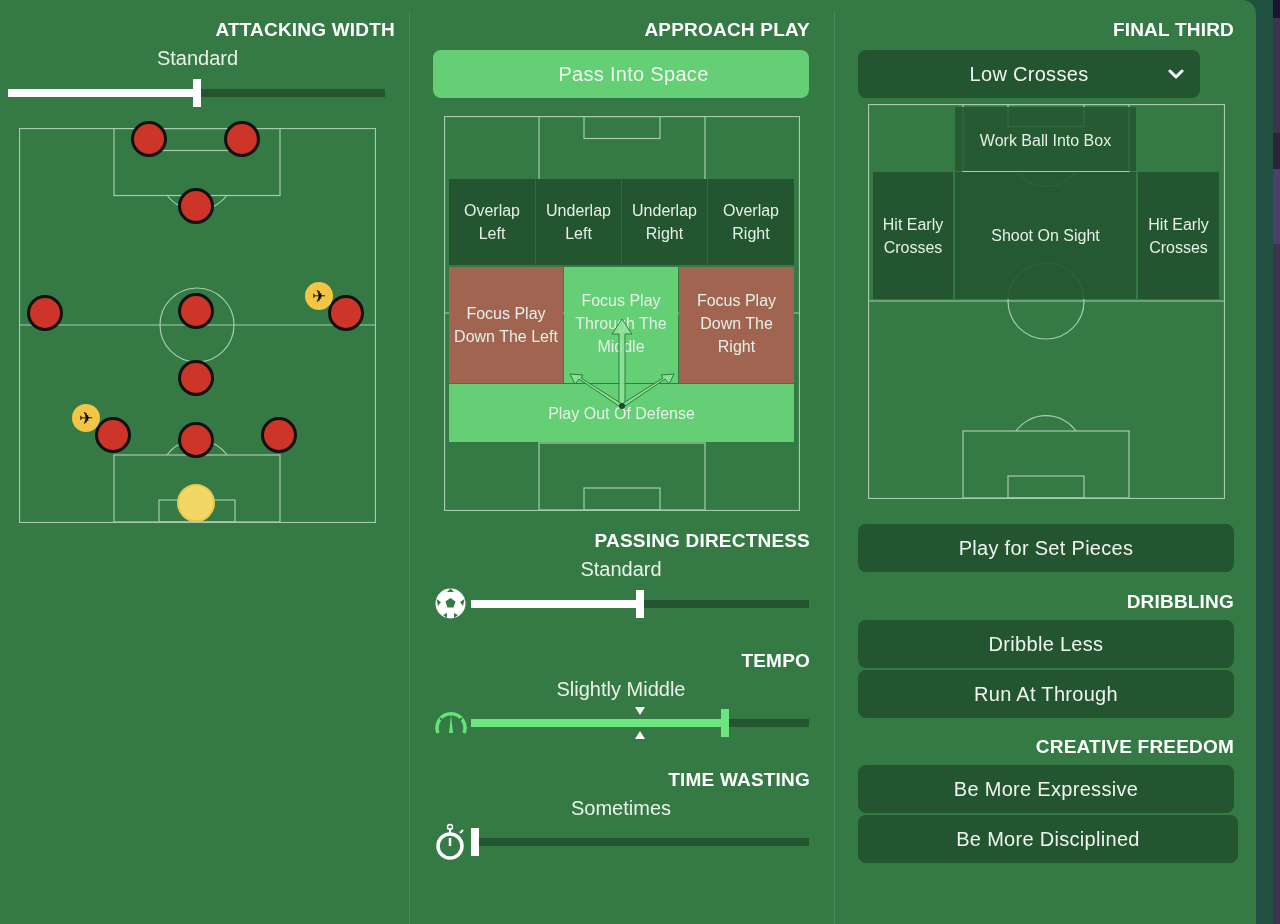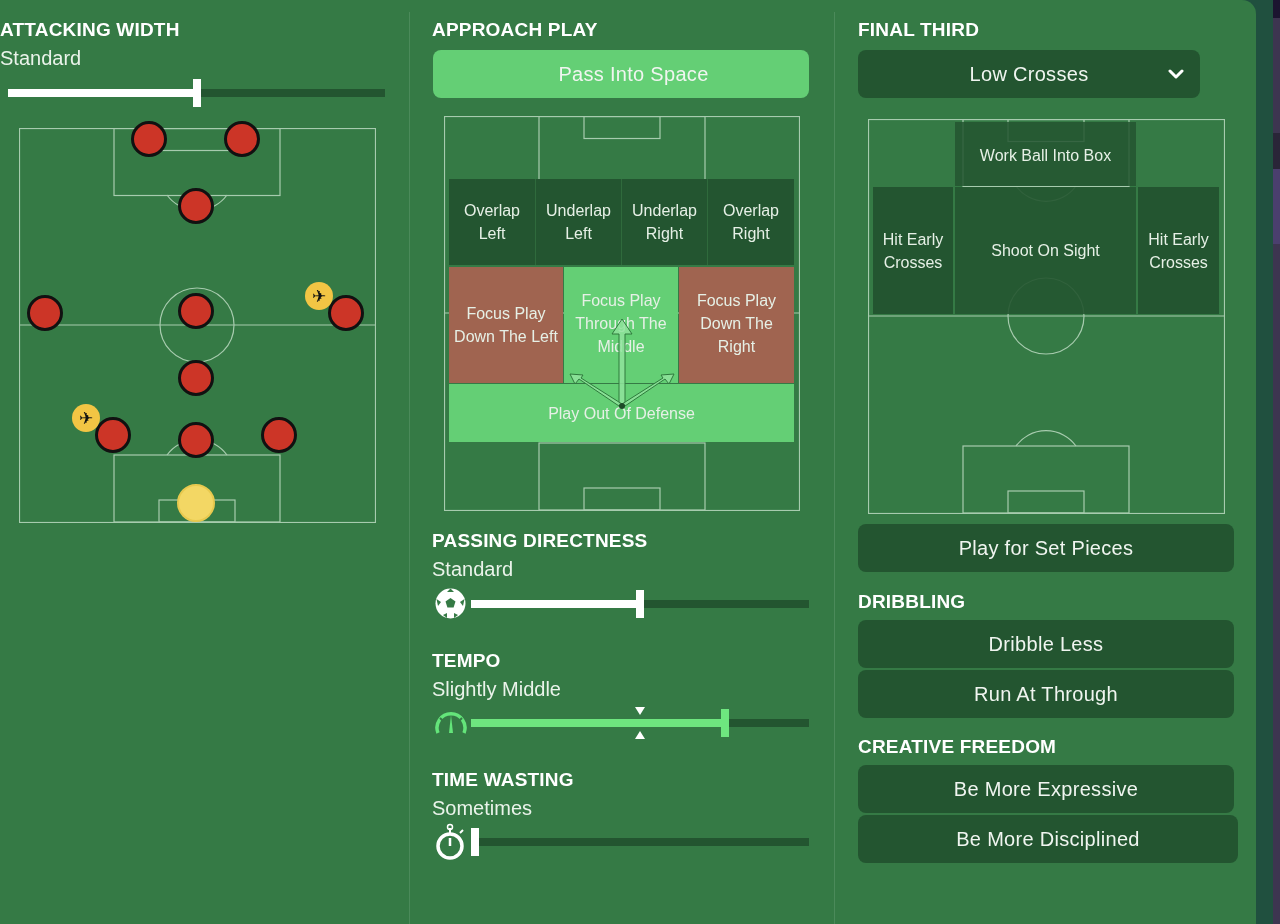--- a/index.html
+++ b/index.html
@@ -5,22 +5,22 @@
   * { box-sizing: border-box; margin: 0; padding: 0; }
   html, body { width: 1280px; height: 924px; overflow: hidden; background: #20503f; }
   body { font-family: "Liberation Sans", sans-serif; color: #fff; position: relative; }
   .panel { position: absolute; left: 0; top: 0; width: 1256px; height: 924px; background: #357a45; border-radius: 0 0 0 0; border-top-right-radius: 14px; }
   .right-strip { position: absolute; left: 1256px; top: 0; width: 17px; height: 924px; background: #20503f; }
   .right-edge { position: absolute; left: 1273px; top: 0; width: 7px; height: 924px; background: #3d3550; }
   .right-edge .seg1 { position: absolute; top: 0; width: 7px; height: 18px; background: #1c1530; }
   .right-edge .seg2 { position: absolute; top: 133px; width: 7px; height: 36px; background: #2a2538; }
   .right-edge .seg3 { position: absolute; top: 169px; width: 7px; height: 75px; background: #4b3f6e; }
   .divider { position: absolute; top: 12px; width: 1px; height: 912px; background: #4b8a5a; }
-  .h-title { position: absolute; font-weight: 700; font-size: 19px; text-align: left; letter-spacing: 0.2px; }
-  .h-sub { position: absolute; font-size: 20px; text-align: left; color: #eaf3ea; }
+  .h-title { position: absolute; font-weight: 700; font-size: 19px; text-align: right; letter-spacing: 0.2px; }
+  .h-sub { position: absolute; font-size: 20px; text-align: center; color: #eaf3ea; }
   .slider-track { position: absolute; height: 8px; background: #235530; }
   .slider-fill { position: absolute; left: 0; top: 0; height: 8px; }
   .slider-thumb { position: absolute; width: 8px; height: 28px; top: -10px; }
   .btn { position: absolute; border-radius: 8px; background: #235530; color: #f0f5f0; font-size: 20px; text-align: center; display: flex; align-items: center; justify-content: center; letter-spacing: 0.3px; }
   .btn.active { background: #64cf75; padding-left: 25px; }
   .zone { position: absolute; display: flex; align-items: center; justify-content: center; text-align: center; font-size: 16px; line-height: 23px; color: #e6f0e6; }
   .player { position: absolute; width: 36px; height: 36px; border-radius: 50%; background: #cc3527; border: 3px solid #111; }
   .gk { position: absolute; width: 38px; height: 38px; border-radius: 50%; background: #f3d764; border: 2px solid #e8c94e; }
   .badge { position: absolute; width: 28px; height: 28px; border-radius: 50%; background: #f2c544; display: flex; align-items: center; justify-content: center; font-size: 17px; color: #111; }
 </style>
@@ -181,21 +181,21 @@
 </div>
 
 <div class="h-title" style="left:858px;top:19px;width:376px">FINAL THIRD</div>
 <div class="btn" style="left:858px;top:50px;width:342px;height:48px">
   <span>Low Crosses</span>
   <svg style="position:absolute;right:16px;top:18px" width="16" height="12" viewBox="0 0 16 12">
     <path d="M2 3 L8 9 L14 3" fill="none" stroke="#fff" stroke-width="3" stroke-linecap="round" stroke-linejoin="round"></path>
   </svg>
 </div>
 
-<div style="position:absolute;left:868px;top:119px;width:357px;height:395px;">
+<div style="position:absolute;left:868px;top:104px;width:357px;height:395px;">
   <svg width="357" height="395" style="position:absolute;left:0;top:0">
     <g fill="none" stroke="#a7cbae" stroke-width="1.2">
       <rect x="0.5" y="0.5" width="356" height="394"></rect>
       <line x1="0" y1="197" x2="357" y2="197"></line>
       <circle cx="178" cy="197" r="38"></circle>
       <rect x="95" y="0.5" width="166" height="67"></rect>
       <rect x="140" y="0.5" width="76" height="22"></rect>
       <path d="M148 67 A37 37 0 0 0 208 67"></path>
       <rect x="95" y="327" width="166" height="67"></rect>
       <rect x="140" y="372" width="76" height="22"></rect>

